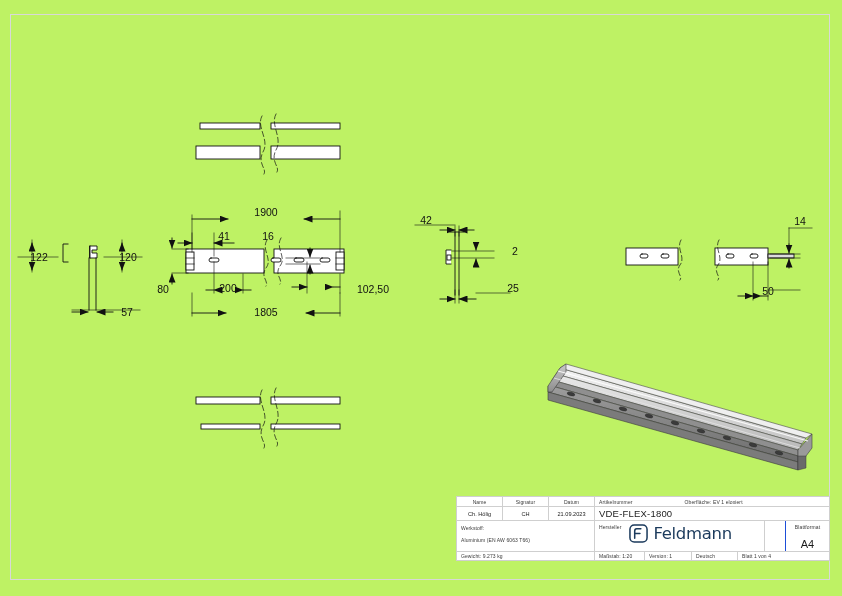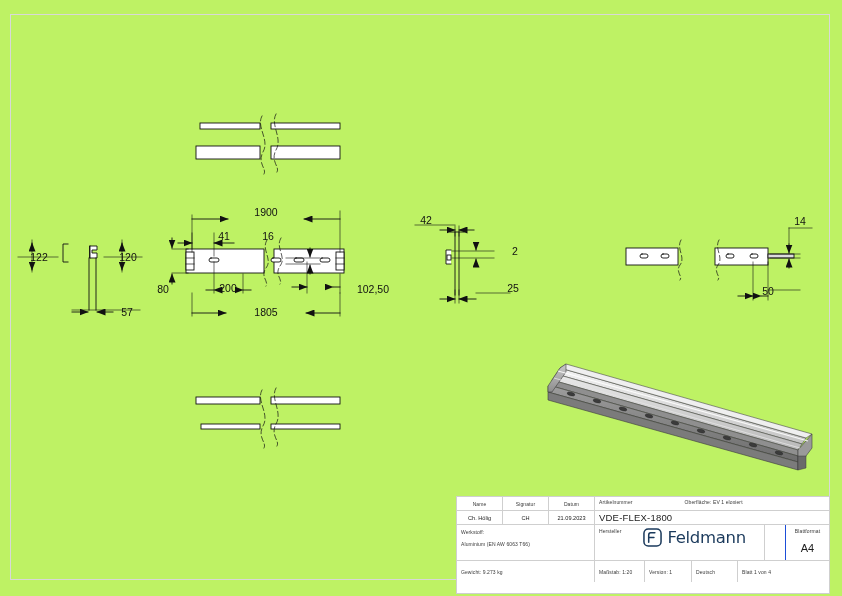--- a/index.html
+++ b/index.html
@@ -7,21 +7,21 @@
        font-family:"Liberation Sans", sans-serif;color:#1a1a1a;}
   #sheet{position:relative;width:842px;height:596px;background:#bef264;}
 
   .frame{position:absolute;left:10px;top:14px;width:820px;height:566px;
          border:1.2px solid #d8d8d8;box-sizing:border-box;}
 
   svg.draw{position:absolute;left:0;top:0;width:842px;height:596px;
            overflow:visible;pointer-events:none;}
 
   
-  .tb{position:absolute;left:456px;top:496px;width:374px;height:98px;
+  .tb{position:absolute;left:456px;top:496px;width:374px;height:65px;
       border:1px solid #cfcfcf;box-sizing:border-box;background:#fff;
       display:flex;flex-direction:column;}
   .tb .row{display:flex;border-bottom:1px solid #cfcfcf;}
   .tb .row:last-child{border-bottom:none;}
   .tb .cell{border-right:1px solid #cfcfcf;box-sizing:border-box;
             padding:1px 4px;display:flex;align-items:center;}
   .tb .cell:last-child{border-right:none;}
   .lbl{font-size:5.0px;color:#3a3a3a;letter-spacing:.1px;}
   .val{font-size:5.6px;color:#222;}
   .big{font-size:9.5px;color:#1b1b1b;letter-spacing:.2px;}
@@ -30,21 +30,21 @@
   .r1{height:13px;} .r2{height:13px;} .r3{height:35px;} .r4{height:21px;}
   .c-name{width:46px;justify-content:center;}
   .c-sig{width:46px;justify-content:center;}
   .c-dat{width:46px;justify-content:center;}
   .c-art{flex:1;}
   .c-fmt{width:44px;justify-content:center;}
 
   .stack{display:flex;flex-direction:column;justify-content:center;line-height:1.45;}
 
   
-  .logo{display:flex;align-items:flex-end;gap:5px;margin-left:22px;}
+  .logo{display:flex;align-items:flex-end;gap:5px;margin-left:8px;}
   .logo .mark{width:19px;height:19px;}
   .logo .word{font-size:16.5px;color:#1b3a5c;letter-spacing:-.3px;
               font-family:"DejaVu Sans", sans-serif;}
 
   .dimtxt{font-size:10.5px;fill:#111;font-family:"Liberation Sans",sans-serif;}
 </style>
 </head>
 <body>
 
 <div id="sheet">

